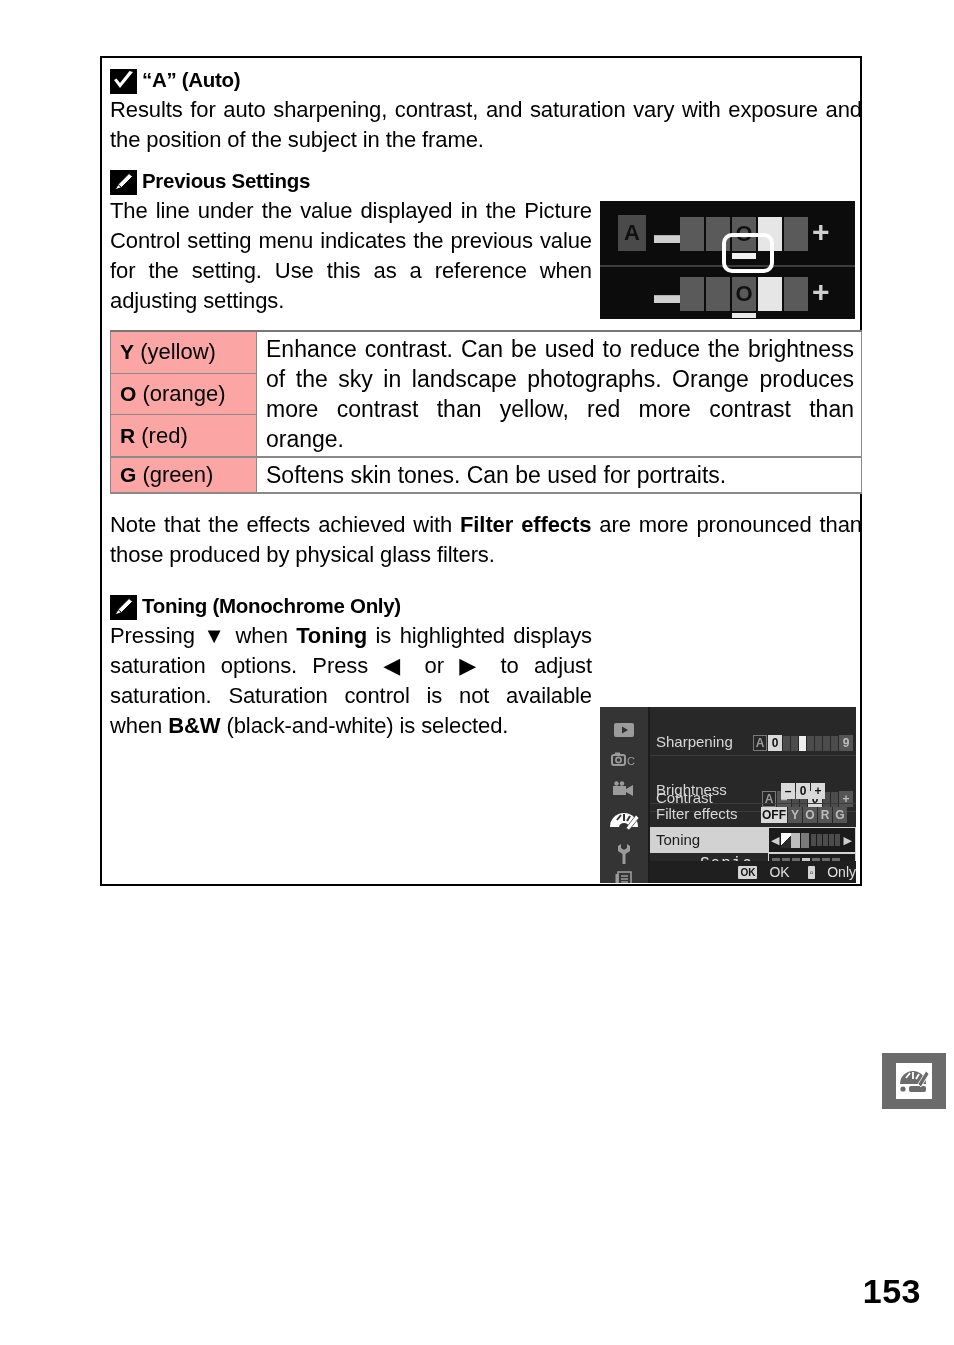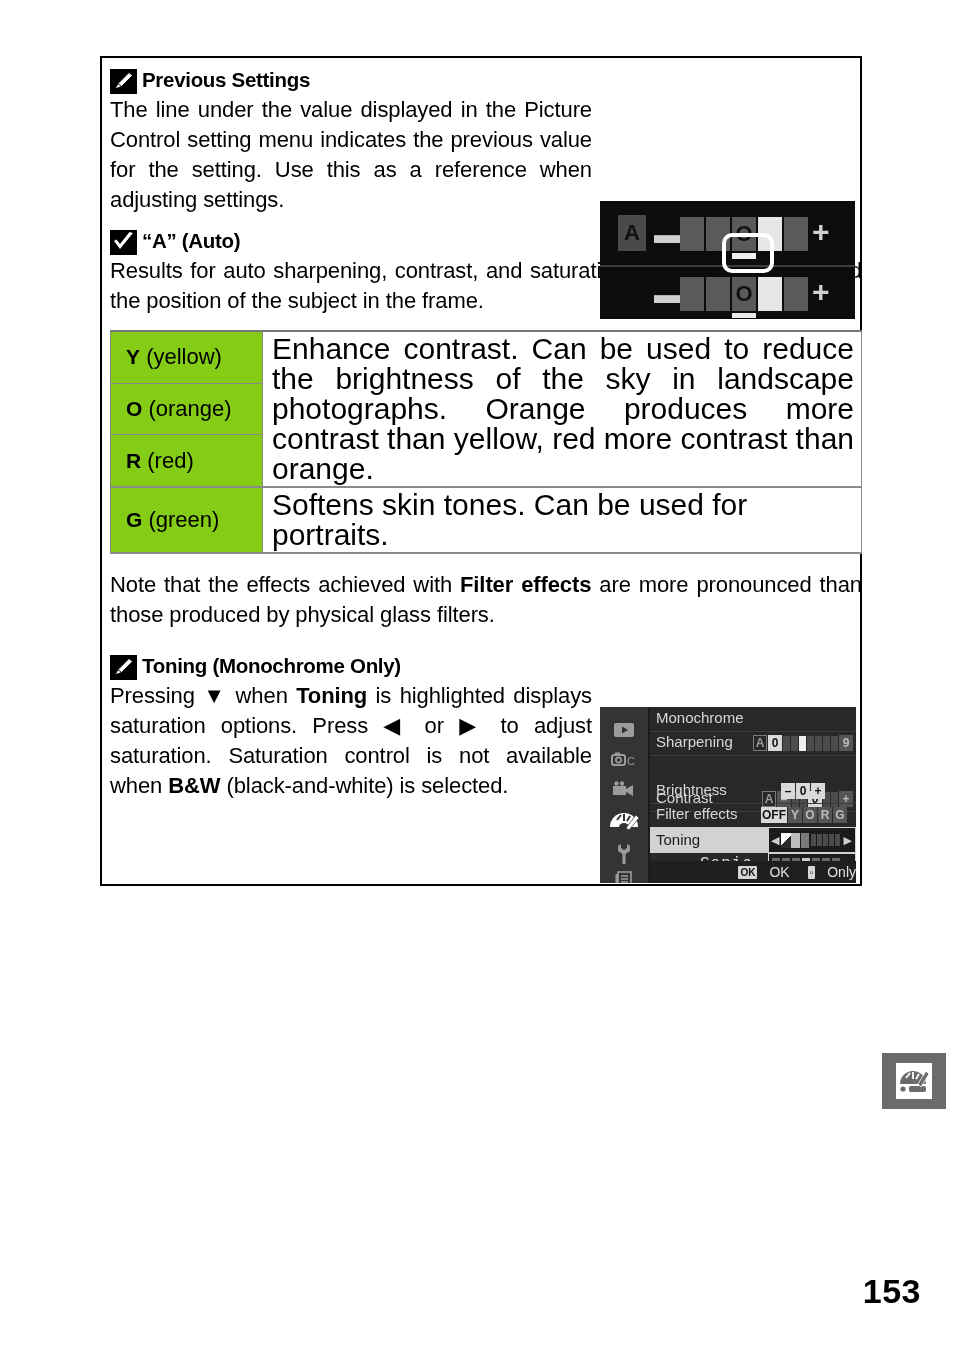--- a/index.html
+++ b/index.html
@@ -127,32 +127,32 @@
     margin: 6px 0 0 0;
     table-layout: fixed;
   }
   .fx-table td {
     border: 1px solid #8a8a8a;
     padding: 0;
     vertical-align: middle;
   }
   .fx-table .k {
     width: 136px;
-    background: #84cc16;
+    background: #fca5a5;
     font-size: 22px;
-    padding: 3px 0 3px 15px;
+    padding: 3px 0 3px 9px;
     white-space: nowrap;
   }
   .fx-table .k b {
     font-weight: bold;
     font-size: 21px;
   }
   .fx-table .v {
     background: #ffffff;
-    font-size: 30px;
+    font-size: 23px;
     line-height: 30px;
     text-align: justify;
     padding: 2px 7px 2px 9px;
   }
   .fx-table .v.nojust { text-align: left; }
   .fx-table tr.thick td { border-top-width: 2px; border-bottom-width: 2px; }
   .fx-outer-top td { border-top: 2px solid #777; }
 
   
   .lcd-menu {
@@ -308,40 +308,40 @@
 </head>
 <body>
 
 <div class="note-box">
 
   <div class="sec">
     <div class="heading">
       <span class="heading-icon">
         <svg width="27" height="25" viewBox="0 0 27 25">
           <rect x="0" y="0" width="27" height="25" fill="#000"></rect>
-          <path d="M5 20 L8 14.5 L19 3.5 L22.5 6.5 L11.5 17.5 Z" fill="#fff" stroke="#000" stroke-width="1"></path>
-          <path d="M8 14.5 L11.5 17.5" stroke="#000" stroke-width="1"></path>
-        </svg>
-      </span>
-      <span class="heading-text">Previous Settings</span>
-    </div>
-    <div class="para narrow">The line under the value displayed in the Picture Control setting menu indicates the previous value for the setting. Use this as a reference when adjusting settings.</div>
+          <path d="M4 11 L10 19 L23 3 L19.5 2 L10 14 L6.5 9.5 Z" fill="#fff"></path>
+        </svg>
+      </span>
+      <span class="heading-text">“A” (Auto)</span>
+    </div>
+    <div class="para full">Results for auto sharpening, contrast, and saturation vary with exposure and the position of the subject in the frame.</div>
   </div>
 
   <div class="sec">
     <div class="heading">
       <span class="heading-icon">
         <svg width="27" height="25" viewBox="0 0 27 25">
           <rect x="0" y="0" width="27" height="25" fill="#000"></rect>
-          <path d="M4 11 L10 19 L23 3 L19.5 2 L10 14 L6.5 9.5 Z" fill="#fff"></path>
-        </svg>
-      </span>
-      <span class="heading-text">“A” (Auto)</span>
-    </div>
-    <div class="para full">Results for auto sharpening, contrast, and saturation vary with exposure and the position of the subject in the frame.</div>
+          <path d="M5 20 L8 14.5 L19 3.5 L22.5 6.5 L11.5 17.5 Z" fill="#fff" stroke="#000" stroke-width="1"></path>
+          <path d="M8 14.5 L11.5 17.5" stroke="#000" stroke-width="1"></path>
+        </svg>
+      </span>
+      <span class="heading-text">Previous Settings</span>
+    </div>
+    <div class="para narrow">The line under the value displayed in the Picture Control setting menu indicates the previous value for the setting. Use this as a reference when adjusting settings.</div>
   </div>
 
   <div class="sec" style="margin-bottom:4px;">
   </div>
 
   <table class="fx-table">
     <tbody>
         <tr class="fx-outer-top">
       <td class="k">
         <b>Y</b><span> (yellow)</span>
@@ -465,23 +465,20 @@
       <svg width="20" height="20" viewBox="0 0 20 20">
           <rect x="4" y="2" width="13" height="16" fill="none" stroke="#9b9b9b" stroke-width="1.6"></rect>
           <rect x="1.5" y="4" width="3" height="12" fill="#9b9b9b"></rect>
           <path d="M7 6 H14 M7 9 H14 M7 12 H14" stroke="#9b9b9b" stroke-width="1.3"></path>
         </svg>
     </span>
   </div>
 
   <div class="body">
 
-    <div class="menu-row" style="top:0px;">
-      <span class="label">Monochrome</span>
-    </div>
 
     <div class="menu-row" style="top:24px;">
       <span class="label">Sharpening</span>
       <span class="ctrl">
         <span class="boxglyph outline">A</span>
         <span class="boxglyph">0</span>
         <span class="tick dim"></span>
         <span class="tick dim"></span>
         <span class="tick on"></span>
         <span class="tick dim"></span>

